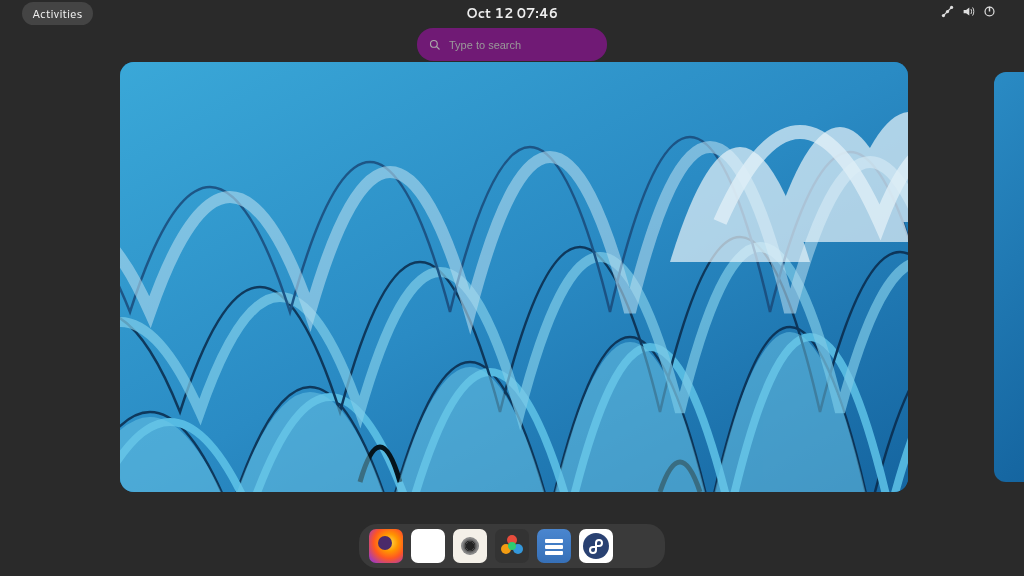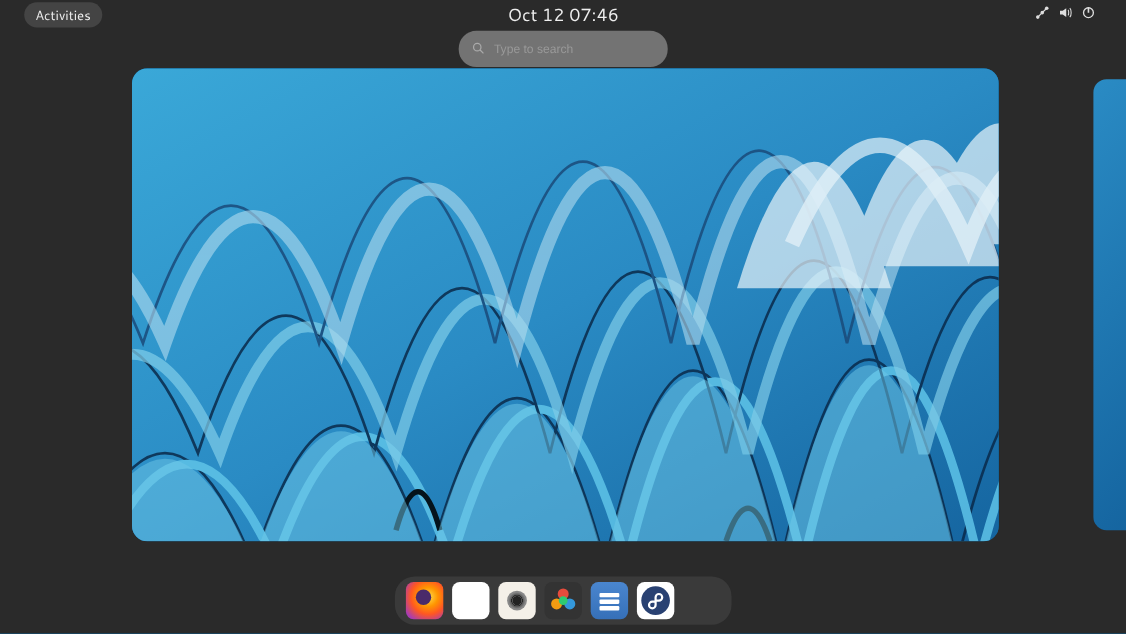--- a/index.html
+++ b/index.html
@@ -26,37 +26,37 @@
       background: #444;
       border-radius: 12px;
       padding: 3px 10px;
       font-size: 12px;
       color: #eee;
     }
     .clock {
       position: absolute;
       left: 50%;
       transform: translateX(-50%);
-      font-weight: 400;
-      font-size: 16px;
+      font-weight: 700;
+      font-size: 13px;
     }
     .sys-tray {
       display: flex;
       gap: 8px;
       align-items: center;
       padding-right: 6px;
     }
     .sys-tray svg { width: 13px; height: 13px; fill: #ddd; }
     .search-wrap {
       position: absolute;
       top: 28px;
       left: 50%;
       transform: translateX(-50%);
       width: 190px;
-      background: #737373;
+      background: #701a75;
       border-radius: 16px;
       padding: 5px 12px;
       display: flex;
       align-items: center;
       gap: 8px;
     }
     .search-wrap svg { width: 12px; height: 12px; fill: #aaa; flex-shrink: 0; }
     .search-input {
       background: transparent;
       border: none;

